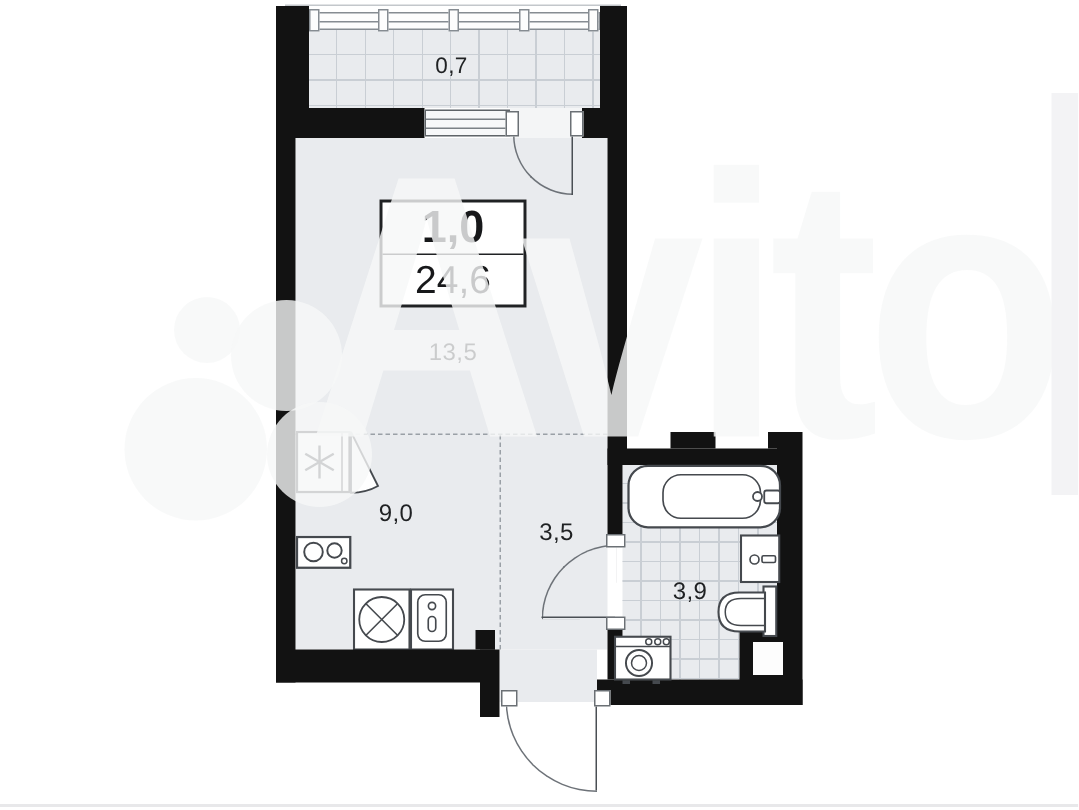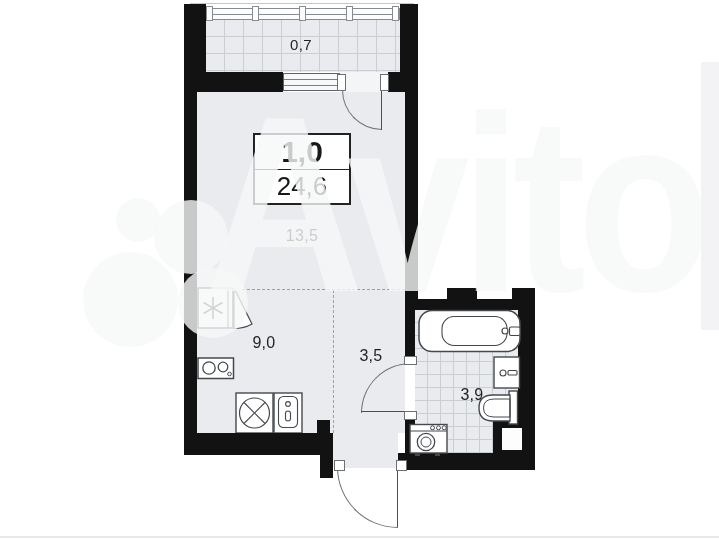--- a/index.html
+++ b/index.html
@@ -175,21 +175,21 @@
   <div class="abs leaf-v" style="left:397px;top:467px;width:0;height:60px;"></div>
 
   <div class="abs sumbox" style="left:253px;top:133px;">
     <div class="sumtop">1,0</div>
     <div class="sumbot">24,6</div>
   </div>
   <div class="abs arealbl" style="left:301px;top:44px;font-size:15px;">0,7</div>
   <div class="abs arealbl" style="left:302px;top:236px;">13,5</div>
   <div class="abs arealbl" style="left:264px;top:343px;">9,0</div>
   <div class="abs arealbl" style="left:371px;top:356px;">3,5</div>
-  <div class="abs arealbl" style="left:472px;top:395px;">3,9</div>
+  <div class="abs arealbl" style="left:460px;top:395px;">3,9</div>
 
   <div class="abs wm wm-text">Avito</div>
   <div class="abs wm wm-circle" style="left:116px;top:198px;width:44px;height:44px;"></div>
   <div class="abs wm wm-circle" style="left:154px;top:200px;width:74px;height:74px;"></div>
   <div class="abs wm wm-circle" style="left:83px;top:252px;width:95px;height:95px;"></div>
   <div class="abs wm wm-circle" style="left:178px;top:268px;width:70px;height:70px;"></div>
   <div class="abs wm wm-strip" style="left:701px;top:62px;width:18px;height:268px;"></div>
   <div class="abs pageline" style="left:0;top:536px;width:719px;height:2px;"></div>
 
 </div>

